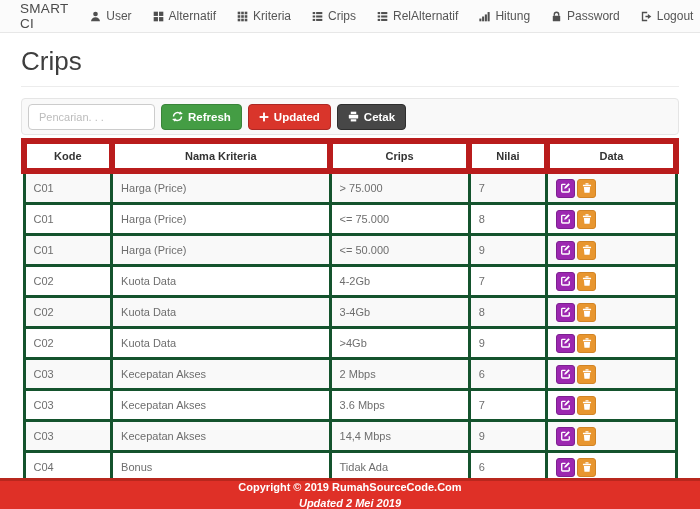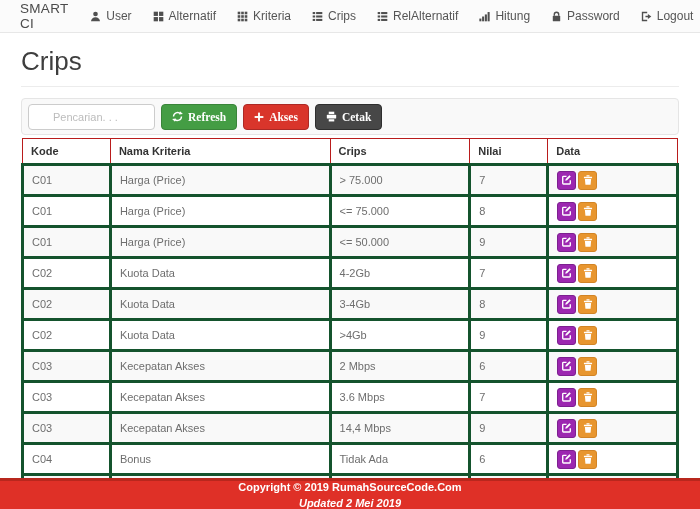--- a/index.html
+++ b/index.html
@@ -30,39 +30,39 @@
   
   .container{padding:0 21px;}
   h1.page-title{font-size:26px;font-weight:400;color:#3e3e3e;margin:13px 0 9px;}
   hr.title-rule{border:none;border-top:1px solid #ececec;margin:0 0 11px;}
   .toolbar{
     border:1px solid #e5e5e5;background:#f9f9f9;border-radius:4px;
     padding:5px 6px;display:flex;align-items:center;height:37px;margin-bottom:3px;
   }
   .search-input{
     width:127px;height:26px;border:1px solid #ccc;border-radius:4px;
-    padding:4px 24px;font-size:11px;font-family:"Liberation Sans",sans-serif;color:#555;outline:none;
+    padding:4px 10px;font-size:11px;font-family:"Liberation Sans",sans-serif;color:#555;outline:none;
   }
   .search-input::placeholder{color:#bcbcbc;}
   .btn{
     height:26px;border-radius:4px;color:#fff;font-size:11.5px;font-weight:bold;
-    font-family:Liberation Serif, serif;display:inline-flex;align-items:center;
+    font-family:Liberation Sans, sans-serif;display:inline-flex;align-items:center;
     gap:5px;padding:0 10px;margin-left:6px;cursor:pointer;
   }
   .btn svg{display:block;}
   .btn-refresh{background:var(--green);border:1px solid var(--green-border);}
   .btn-tambah{background:var(--red);border:1px solid var(--red-border);}
   .btn-cetak{background:var(--dark);border:1px solid var(--dark-border);}
   
   table.data-table{
     width:100%;border-collapse:collapse;font-size:11px;color:#6e6e6e;
   }
   .data-table th{
-    text-align:left;font-weight:bold;color:#333;background:#fff;
-    padding:6px 8px;border:1px solid #b91c1c;
+    text-align:center;font-weight:bold;color:#333;background:#fff;
+    padding:6px 8px;border:6px solid #b91c1c;
   }
   .data-table td{padding:8px 8px;border:3px solid #14532d;}
   .data-table td.aksi-cell{padding:4px 8px;}
   .data-table tbody tr:nth-child(odd){background:#f9f9f9;}
   .btn-act{
     width:19px;height:19px;border-radius:3px;display:inline-flex;
     align-items:center;justify-content:center;color:#fff;cursor:pointer;
     vertical-align:middle;margin-right:2px;padding:0;
   }
   .btn-edit{background:var(--purple);border:1px solid var(--purple-border);}
@@ -192,21 +192,21 @@
         </span>
       <span>Refresh</span>
     </button>
     <button class="btn btn-tambah">
       <span>
           <svg width="10" height="10" viewBox="0 0 16 16" fill="currentColor">
             <rect x="6.5" y="1" width="3" height="14"></rect>
             <rect x="1" y="6.5" width="14" height="3"></rect>
           </svg>
         </span>
-      <span>Akses</span>
+      <span>Updated</span>
     </button>
     <button class="btn btn-cetak">
       <span>
           <svg width="11" height="11" viewBox="0 0 16 16" fill="currentColor">
             <rect x="4" y="1" width="8" height="3.5"></rect>
             <rect x="1.2" y="5.5" width="13.6" height="5.5" rx="1"></rect>
             <rect x="4" y="12" width="8" height="3.2"></rect>
           </svg>
         </span>
       <span>Cetak</span>

